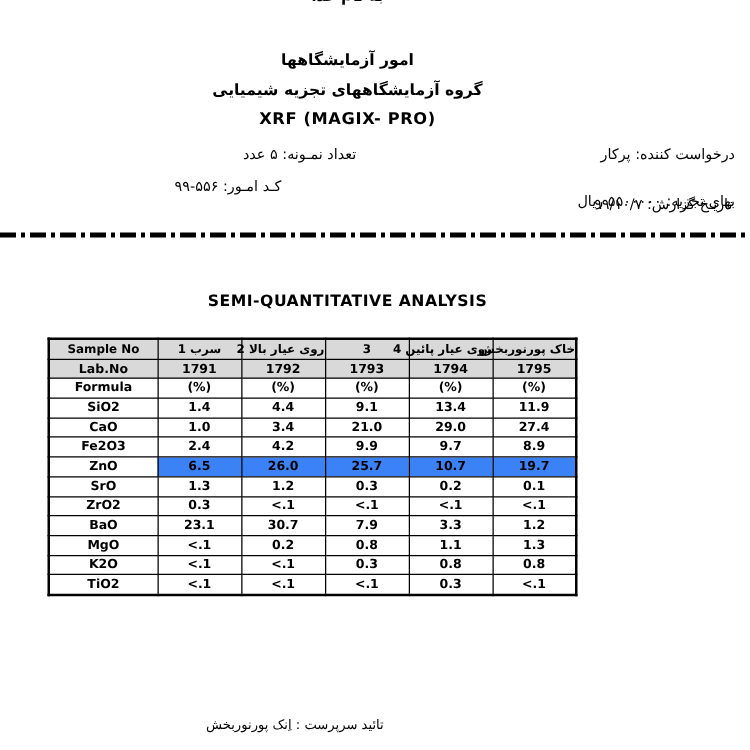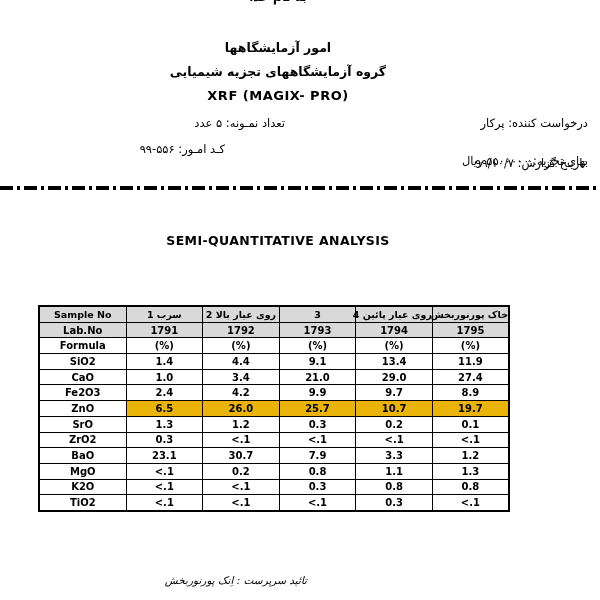--- a/index.html
+++ b/index.html
@@ -33,43 +33,43 @@
       #000 0, #000 13px,
       transparent 13px, transparent 17px,
       #000 17px, #000 20px,
       transparent 20px, transparent 24px);
   }
 
   .analysis-title { top: 233px; font-weight: bold; font-size: 12.5px; letter-spacing: .4px; }
 
   table.an {
     position: absolute; top: 270px; left: 38px;
-    width: 472px;
+    width: 424px;
     border-collapse: collapse;
     table-layout: fixed;
     border: 2px solid #000;
-    font-size: 10px; font-weight: bold; margin-top: 35px;
+    font-size: 10px; font-weight: bold;
   }
   table.an col.c0 { width: 87px; }
   table.an td {
     border: 1px solid #000;
     height: 14.7px;
     padding: 0;
     text-align: center;
     vertical-align: middle;
     overflow: visible;
   }
   table.an tr.hdr td { background: #d9d9d9; }
-  table.an td.hl { background: #eab308; }
+  table.an td.hl { background: #3b82f6; }
   table.an tr.sample-row td {
     direction: rtl;
     white-space: nowrap;
     font-size: 9.5px;
   }
-  .footer-note { top: 574px; right: 293px; font-size: 10.5px; font-style: italic; }
+  .footer-note { top: 574px; right: 293px; font-size: 10.5px; }
 </style>
 </head>
 <body>
 
 <div class="abs center rtl bismillah">به نام خدا</div>
 <div class="abs center rtl org1">امور آزمایشگاهها</div>
 <div class="abs center rtl org2">گروه آزمایشگاههای تجزیه شیمیایی</div>
 <div class="abs center instr">XRF (MAGIX- PRO)</div>
 
 <div class="abs rtl info-line requester">درخواست کننده: پرکار</div>

